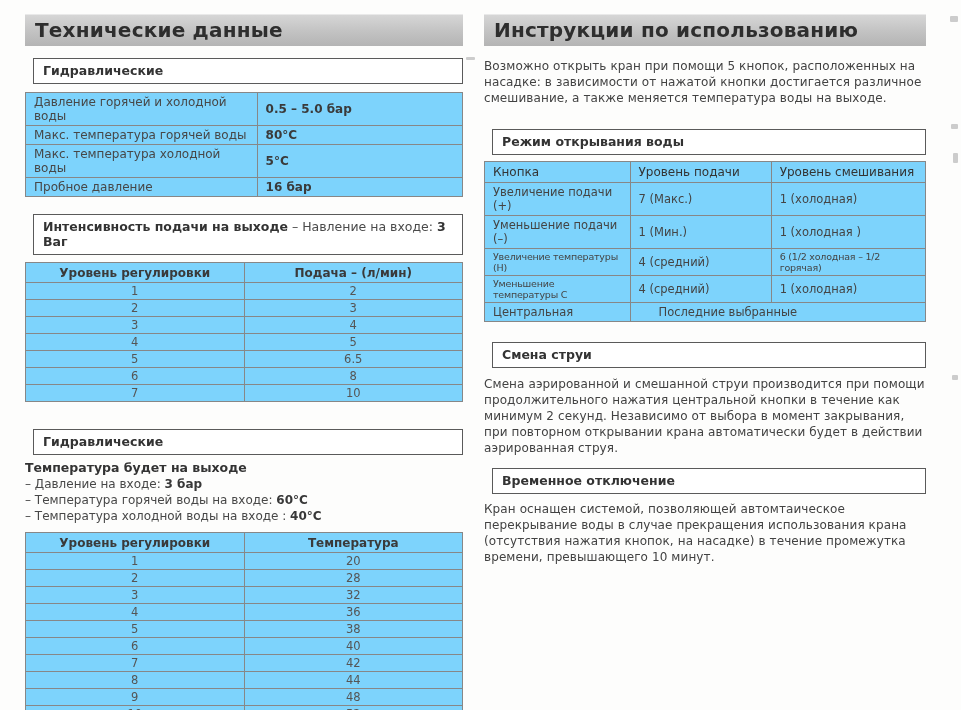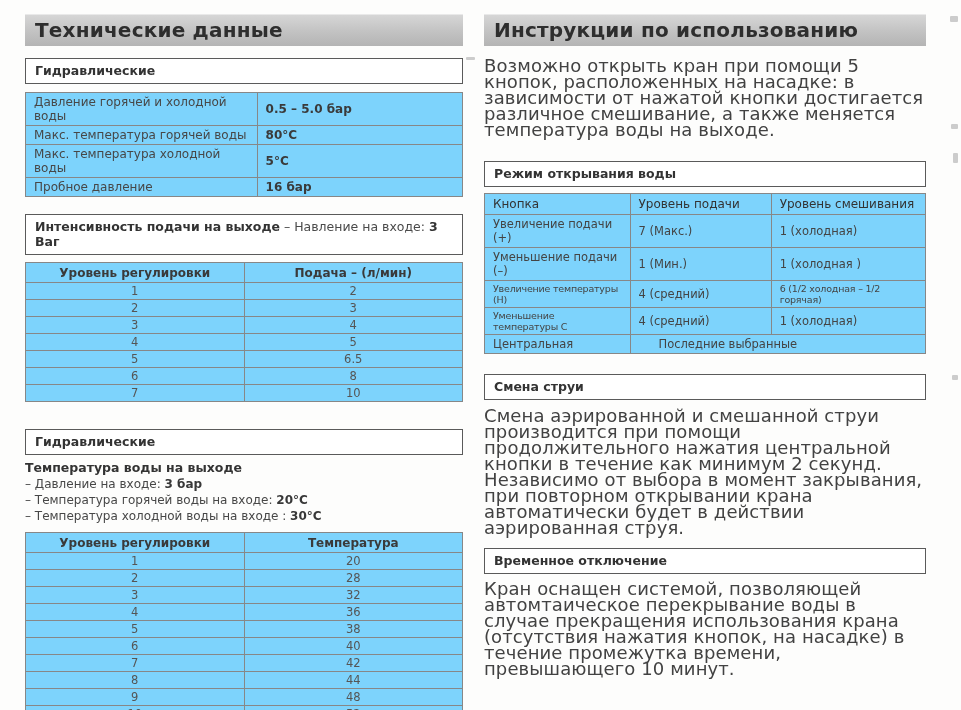--- a/index.html
+++ b/index.html
@@ -25,20 +25,21 @@
     letter-spacing: 0.2px;
     margin-bottom: 12px;
   }
 
   .section-box {
     border: 1px solid #5a5a5a;
     padding: 4px 9px 5px 9px;
     font-size: 12.5px;
     color: #333;
     background: #fff;
+    margin-left: 8px;
   }
   .section-box .bold { font-weight: bold; }
   .section-box .regular { font-weight: normal; color: #4a4a4a; }
 
   table { border-collapse: collapse; width: 100%; background: #7dd3fc; }
   td, th {
     border: 1px solid #878787;
     font-size: 12px;
     color: #474747;
     padding: 2px 8px;
@@ -58,21 +59,21 @@
   
   .mode-table th { font-weight: normal; text-align: left; color: #333; font-size: 12px; height: 21px; }
   .mode-table td { font-size: 11.5px; height: 18px; color: #444; margin-left: 40px; }
   .mode-table .w1 { width: 33%; }
   .mode-table .w2 { width: 32%; }
   .mode-table .w3 { width: 35%; }
   .mode-table td.small { font-size: 9.5px; letter-spacing: -0.2px; }
   .mode-table td.merged { padding-left: 28px; }
 
   .para {
-    font-size: 18px;
+    font-size: 12px;
     line-height: 16px;
     color: #424242;
     letter-spacing: 0.1px;
   }
 
   .subhead { font-size: 12.5px; font-weight: bold; color: #333; line-height: 16px; }
   .bullet { font-size: 12px; color: #474747; line-height: 16px; }
   .bullet .bv { font-weight: bold; color: #383838; }
 
   .gap-8  { margin-bottom: 8px; }
@@ -162,24 +163,24 @@
           <td>10</td>
         </tr>
     </tbody>
   </table>
 
   <div class="section-box gap-5">
     <span class="bold">Гидравлические</span>
   </div>
 
   <div class="gap-8">
-    <div class="subhead">Температура воды на выходе</div>
+    <div class="subhead">Температура будет на выходе</div>
     <div class="bullet"><span>– Давление на входе: </span><span class="bv">3 бар</span></div>
-    <div class="bullet"><span>– Температура горячей воды на входе: </span><span class="bv">20°C</span></div>
-    <div class="bullet"><span>– Температура холодной воды на входе : </span><span class="bv">30°C</span></div>
+    <div class="bullet"><span>– Температура горячей воды на входе: </span><span class="bv">60°C</span></div>
+    <div class="bullet"><span>– Температура холодной воды на входе : </span><span class="bv">40°C</span></div>
   </div>
 
   <table class="level-table">
     <thead>
       <tr>
         <th class="c1">Уровень регулировки</th>
         <th>Температура</th>
       </tr>
     </thead>
     <tbody>

